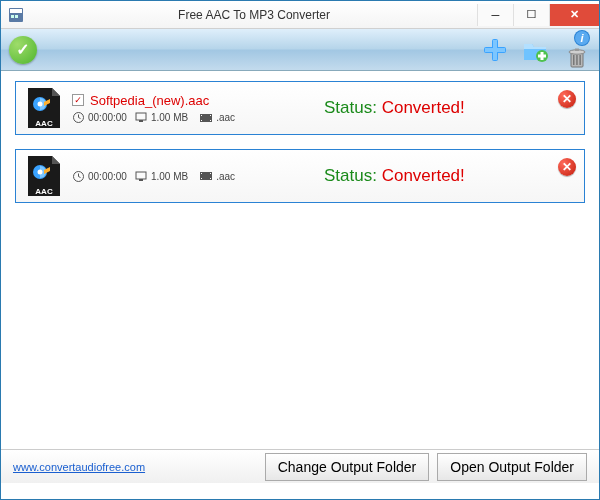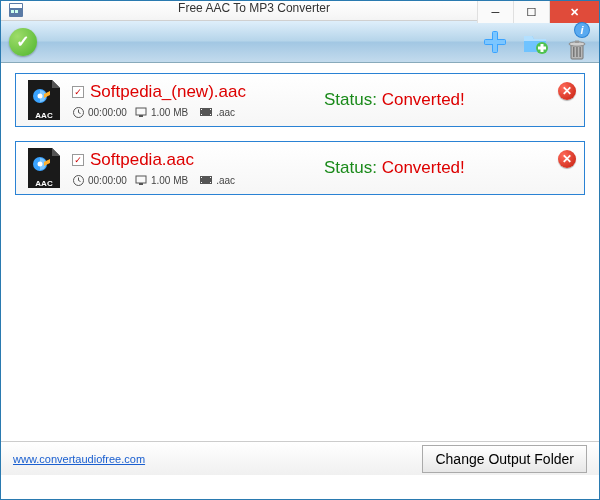--- a/index.html
+++ b/index.html
@@ -1,19 +1,19 @@
 <!DOCTYPE html>
 <html><head>
 <meta charset="utf-8">
 <style>
 * { margin: 0; padding: 0; box-sizing: border-box; font-family: "Segoe UI", Tahoma, sans-serif; }
 body { width: 600px; height: 500px; overflow: hidden; background: #fff; border: 1px solid #2a7ab0; }
 
 
-.titlebar { height: 20px; background: linear-gradient(#fff, #f4f4f4); display: flex; border-bottom: 1px solid #d0d0d0; }
+.titlebar { height: 28px; background: linear-gradient(#fff, #f4f4f4); display: flex; align-items: center; border-bottom: 1px solid #d0d0d0; }
 .titlebar .appicon { width: 18px; height: 18px; margin: 0 6px; display: flex; align-items: center; justify-content: center; }
 .titlebar .title { flex: 1; text-align: center; font-size: 12px; color: #333; }
 .titlebar .winbtns { display: flex; }
 .titlebar .winbtn { width: 36px; height: 22px; display: flex; align-items: center; justify-content: center; font-size: 11px; border-left: 1px solid #e0e0e0; cursor: default; }
 .titlebar .winbtn.min { background: #fafafa; }
 .titlebar .winbtn.max { background: #fafafa; }
 .titlebar .winbtn.close { background: #e04b3a; color: #fff; width: 50px; font-weight: bold; }
 
 
 .toolbar { height: 42px; background: linear-gradient(#dfeffb 0%, #b6d5ea 48%, #a2c7e3 52%, #c3dbed 100%); display: flex; align-items: center; padding: 0 8px; gap: 8px; border-bottom: 1px solid #8ab; }
@@ -27,21 +27,21 @@
 .info-icon { width: 18px; height: 18px; margin-bottom: -2px; }
 
 
 .filelist { background: #fff; height: 378px; overflow-y: auto; padding: 10px 14px; }
 .file-item { border: 1px solid #2a82d4; background: linear-gradient(#fff, #f6f6f6); margin-bottom: 14px; height: 54px; display: flex; align-items: center; padding: 4px 10px; position: relative; }
 .file-icon { width: 36px; height: 44px; margin-right: 10px; flex-shrink: 0; }
 .file-body { flex: 1; display: flex; flex-direction: column; justify-content: center; gap: 4px; font-size: 11px; }
 .file-row1 { display: flex; align-items: center; gap: 6px; }
 .file-check { width: 12px; height: 12px; border: 1px solid #999; display: inline-flex; align-items: center; justify-content: center; background: #fff; }
 .file-check::after { content: "✓"; font-size: 9px; color: #c00; line-height: 1; }
-.file-name { color: #d00; font-size: 17px; }
+.file-name { color: #d00; font-size: 13px; }
 .file-row2 { display: flex; align-items: center; gap: 4px; color: #444; font-size: 10px; }
 .meta-icon { width: 12px; height: 12px; display: inline-flex; align-items: center; justify-content: center; }
 .status-col { position: absolute; left: 308px; top: 50%; transform: translateY(-50%); font-size: 17px; }
 .status-label { color: #1a8a1a; }
 .status-value { color: #d00; }
 .remove-btn { position: absolute; right: 8px; top: 8px; width: 18px; height: 18px; border-radius: 50%; background: radial-gradient(circle at 30% 30%, #ff6b5b, #c31b0b); color: #fff; font-size: 12px; font-weight: bold; display: flex; align-items: center; justify-content: center; cursor: pointer; box-shadow: 0 1px 1px rgba(0,0,0,.3); }
 
 
 .bottombar { height: 34px; background: linear-gradient(#fff, #f0f0f0); border-top: 1px solid #ccc; display: flex; align-items: center; padding: 0 12px; gap: 8px; }
 .bottom-link { color: #1a5fd0; font-size: 11px; text-decoration: underline; cursor: pointer; }
@@ -170,24 +170,20 @@
         <path d="M2 2 h24 l8 8 v32 H2 z" fill="#1a1a1a"></path>
         <path d="M26 2 v8 h8 z" fill="#555"></path>
         <circle cx="14" cy="18" r="7" fill="#3aa3ff"></circle>
         <path d="M14 12 a6 6 0 0 1 0 12 z" fill="#7cc6ff"></path>
         <circle cx="14" cy="18" r="2.5" fill="#fff"></circle>
         <path d="M18 16 l6 -3 v4 l-6 3 z" fill="#ffb030"></path>
         <text x="18" y="40" text-anchor="middle" font-size="8" fill="#fff" font-weight="bold">AAC</text>
       </svg>
     </div>
     <div class="file-body">
-      <div class="file-row1">
-        <span class="file-check"></span>
-        <span class="file-name">Softpedia.aac</span>
-      </div>
       <div class="file-row2">
         <span class="meta-icon">
             <svg width="11" height="11" viewBox="0 0 11 11">
               <circle cx="5.5" cy="5.5" r="5" fill="none" stroke="#555"></circle>
               <path d="M5.5 2.5 v3 l2 1" stroke="#555" fill="none"></path>
             </svg>
           </span>
         <span>00:00:00</span>
         <span class="meta-icon" style="margin-left:4px;">
             <svg width="12" height="11" viewBox="0 0 12 11">
@@ -213,13 +209,14 @@
     </div>
     <div class="remove-btn">✕</div>
   </div>
 
 </div>
 
 <div class="bottombar">
   <a class="bottom-link">www.convertaudiofree.com</a>
   <div class="spacer"></div>
   <button class="bottom-btn">Change Output Folder</button>
+  <button class="bottom-btn">Open Output Folder</button>
 </div>
 
 </body></html>

